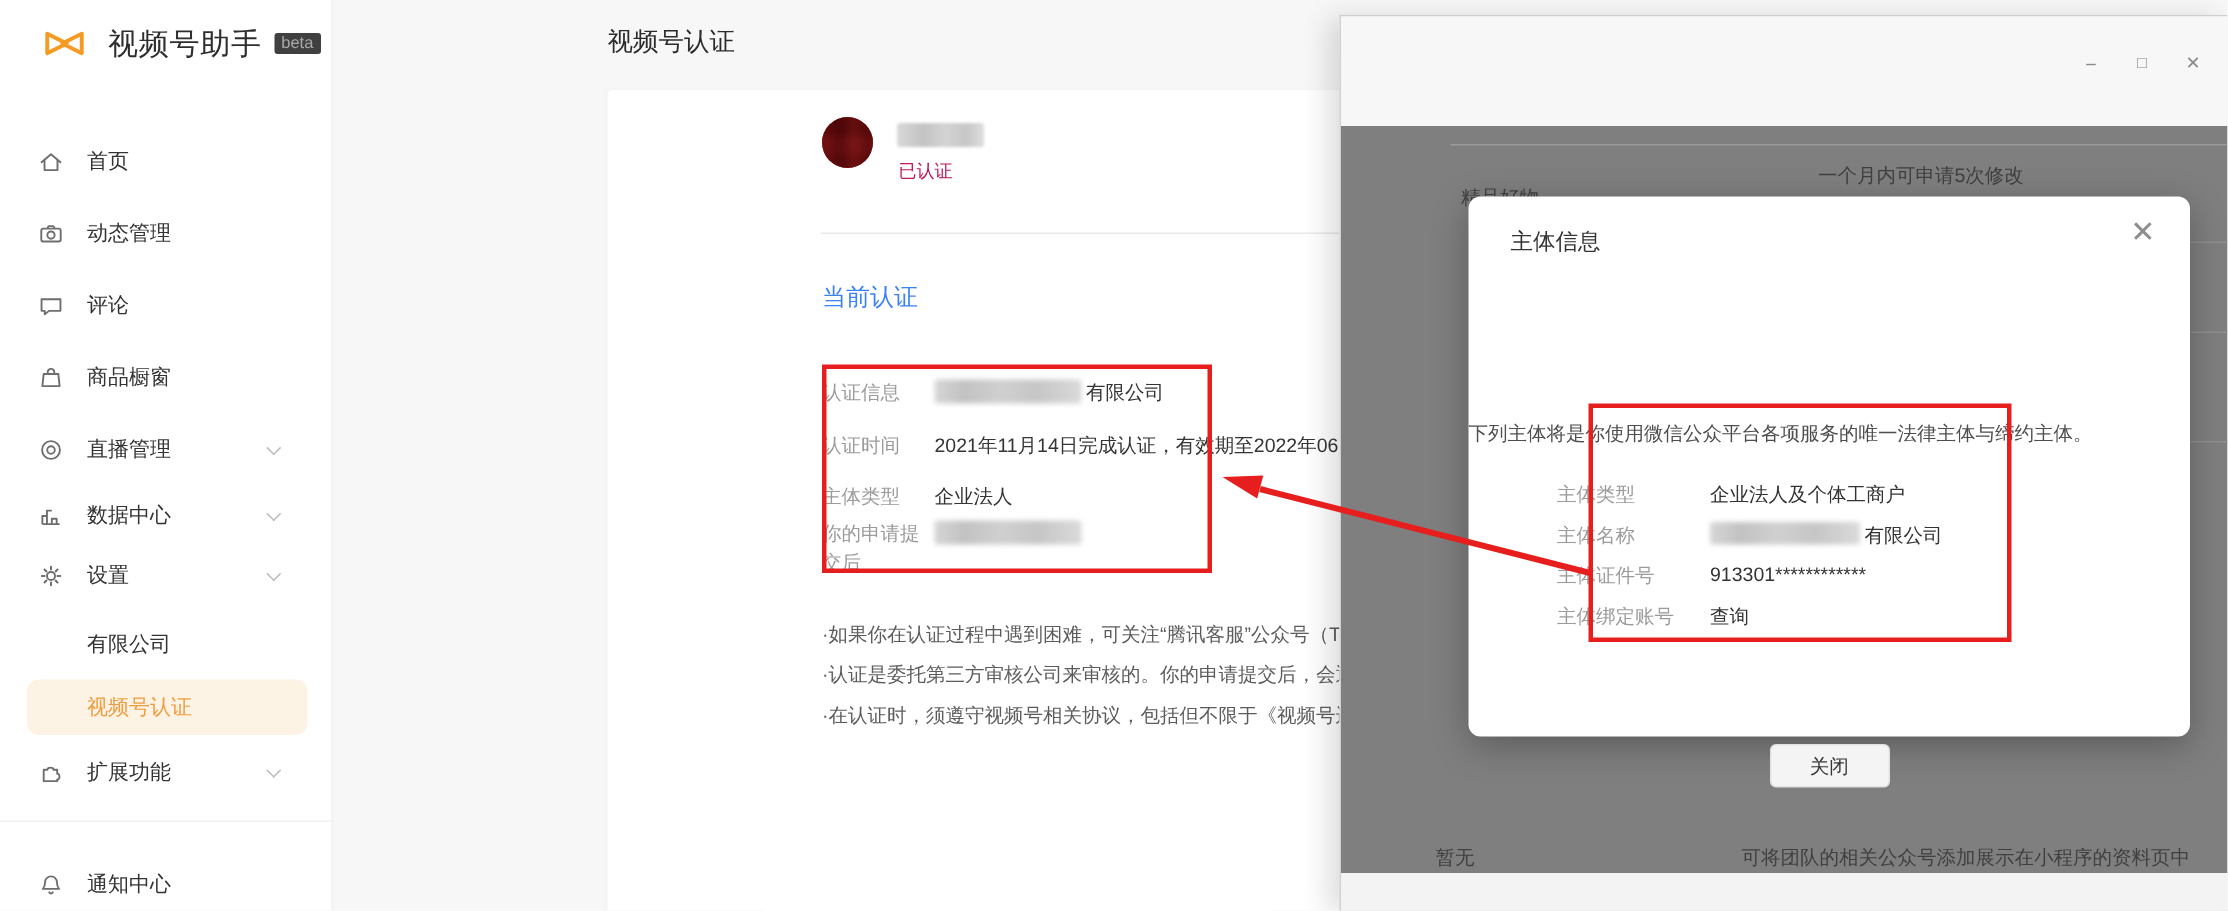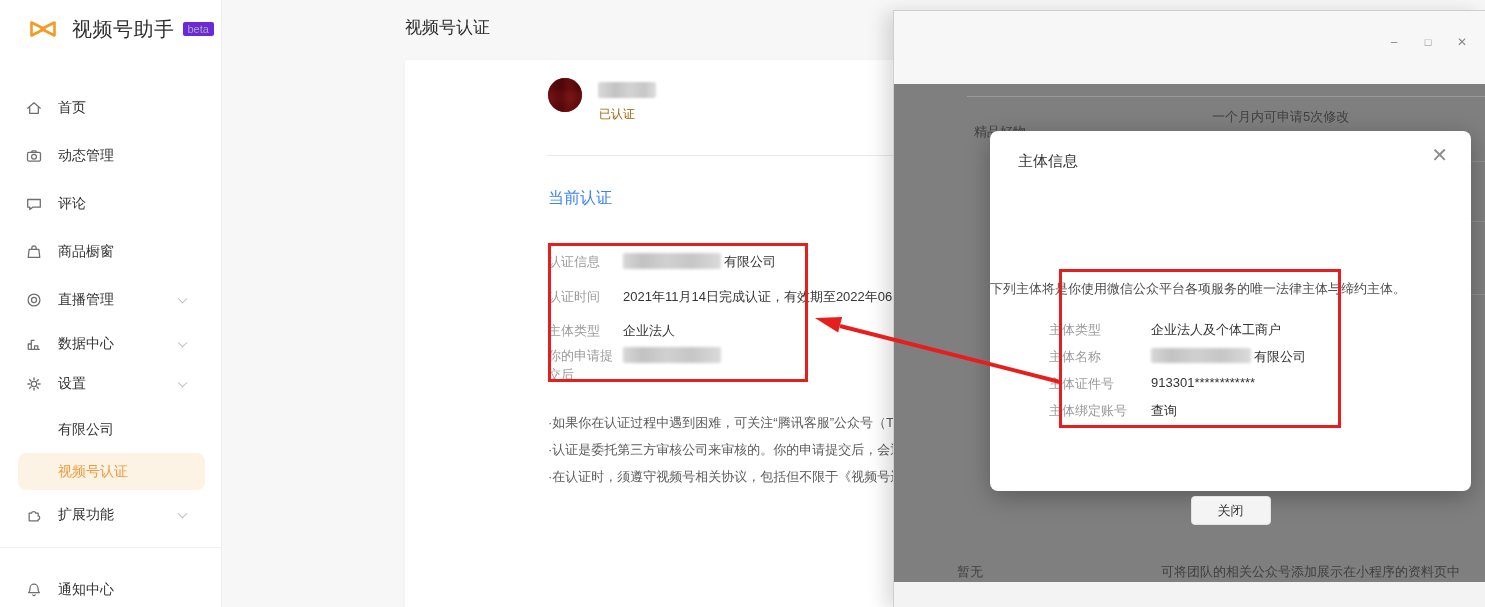--- a/index.html
+++ b/index.html
@@ -5,21 +5,21 @@
   * { margin:0; padding:0; box-sizing:border-box; }
   html,body { width:1485px; height:607px; overflow:hidden; background:#f7f7f7;
               font-family:"Liberation Sans","DejaVu Sans",sans-serif; }
   #app { position:relative; width:1485px; height:607px; overflow:hidden; }
 
   
   .sidebar { position:absolute; left:0; top:0; width:222px; height:607px; background:#fff;
              border-right:1px solid #efefef; z-index:10; }
   .logo-row { position:absolute; left:28px; top:14px; display:flex; align-items:center; }
   .logo-title { font-size:20px; color:#2e2e2e; margin-left:14px; letter-spacing:.5px; }
-  .beta-badge { margin-left:8px; background:#6d28d9; color:#a9a9a9; font-size:11px;
+  .beta-badge { margin-left:8px; background:#404040; color:#a9a9a9; font-size:11px;
                 padding:1px 5px; border-radius:2px; }
   .nav-item { position:absolute; left:0; width:222px; height:28px; display:flex;
               align-items:center; padding-left:25px; cursor:pointer; }
   .nav-item .lbl { font-size:14px; color:#333; margin-left:15px; }
   .nav-icon { width:18px; height:18px; flex:0 0 18px; }
   .chev { position:absolute; right:36px; top:50%; width:7px; height:7px;
           border-right:1.3px solid #bdbdbd; border-bottom:1.3px solid #bdbdbd;
           transform:translateY(-70%) rotate(45deg); }
   .sub-item { position:absolute; left:0; width:222px; height:28px; display:flex;
               align-items:center; padding-left:58px; font-size:14px; color:#333; cursor:pointer; }
@@ -36,21 +36,21 @@
   .avatar { position:absolute; left:143px; top:18px; width:34px; height:34px; border-radius:50%;
             overflow:hidden; background:#9c3338; }
   .avatar .mosaic { position:absolute; inset:-3px;
             background:
               linear-gradient(90deg, #a83a3e 25%, #8f2b31 25% 50%, #b04a4a 50% 75%, #962f35 75%),
               linear-gradient(0deg, #993338 30%, #aa4547 30% 60%, #8e2c31 60%);
             background-blend-mode:multiply; filter:blur(2px); }
   .name-blur { position:absolute; left:193px; top:22px; width:58px; height:16px; border-radius:2px;
                background:linear-gradient(90deg,#d9d9d9,#c3c3c3 30%,#d3d3d3 55%,#c7c7c7 80%,#dedede);
                filter:blur(1.2px); }
-  .cert-status { position:absolute; left:194px; top:46px; font-size:12px; color:#a16207; }
+  .cert-status { position:absolute; left:194px; top:46px; font-size:12px; color:#be185d; }
   .card-divider { position:absolute; left:142px; top:95px; width:745px; height:1px; background:#e9e9e9; }
   .section-title { position:absolute; left:143px; top:128px; font-size:16px; color:#3b82f6; font-weight:500; }
   .frow { position:absolute; left:143px; display:flex; font-size:13px; }
   .frow .flabel { width:75px; color:#9b9b9b; line-height:1.45; }
   .frow .fvalue { color:#353535; display:flex; align-items:flex-start; }
   .vblur { display:inline-block; width:98px; height:16px; border-radius:2px; margin-right:3px;
            background:linear-gradient(90deg,#d6d6d6,#c2c2c2 20%,#d0d0d0 45%,#c6c6c6 70%,#dadada);
            filter:blur(1.6px); }
   .note-line { position:absolute; left:143px; font-size:13px; color:#5c5c5c; white-space:nowrap; }
 
@@ -72,21 +72,21 @@
   .ow-btn.max { font-size:11px; }
   .ow-btn.cls { font-size:12px; }
   .ow-dim { position:absolute; left:0; top:73px; width:100%; height:498px; background:#7f7f7f;
             overflow:hidden; }
   .dim-divider { position:absolute; left:73px; right:0; top:12px; height:1px; background:#999; }
   .dim-text { position:absolute; font-size:13px; color:#404040; white-space:nowrap; }
   .dim-line-r { position:absolute; left:565px; width:27px; height:1px; background:#8f8f8f; }
   .ow-bottom { position:absolute; left:0; top:571px; width:100%; height:26px; background:#f3f3f3; }
 
   
-  .modal { position:absolute; left:96px; top:120px; width:481px; height:360px; background:#fff;
+  .modal { position:absolute; left:85px; top:120px; width:481px; height:360px; background:#fff;
            border-radius:8px; box-shadow:0 6px 24px rgba(0,0,0,.28); }
   .modal-title { position:absolute; left:28px; top:21px; font-size:15px; color:#333; }
   .modal-close { position:absolute; right:23px; top:14px; font-size:20px; color:#8e8e8e;
                  font-weight:300; cursor:pointer; line-height:1; }
   .modal-intro { position:absolute; left:0; top:149px; width:100%; text-align:left;
                  font-size:13px; color:#4e4e4e; }
   .mrow { position:absolute; left:59px; display:flex; font-size:13px; }
   .mrow .mlabel { width:102px; color:#9b9b9b; }
   .mrow .mvalue { color:#333; display:flex; align-items:flex-start; }
   .mrow .vblur { width:100px; height:15px; }

